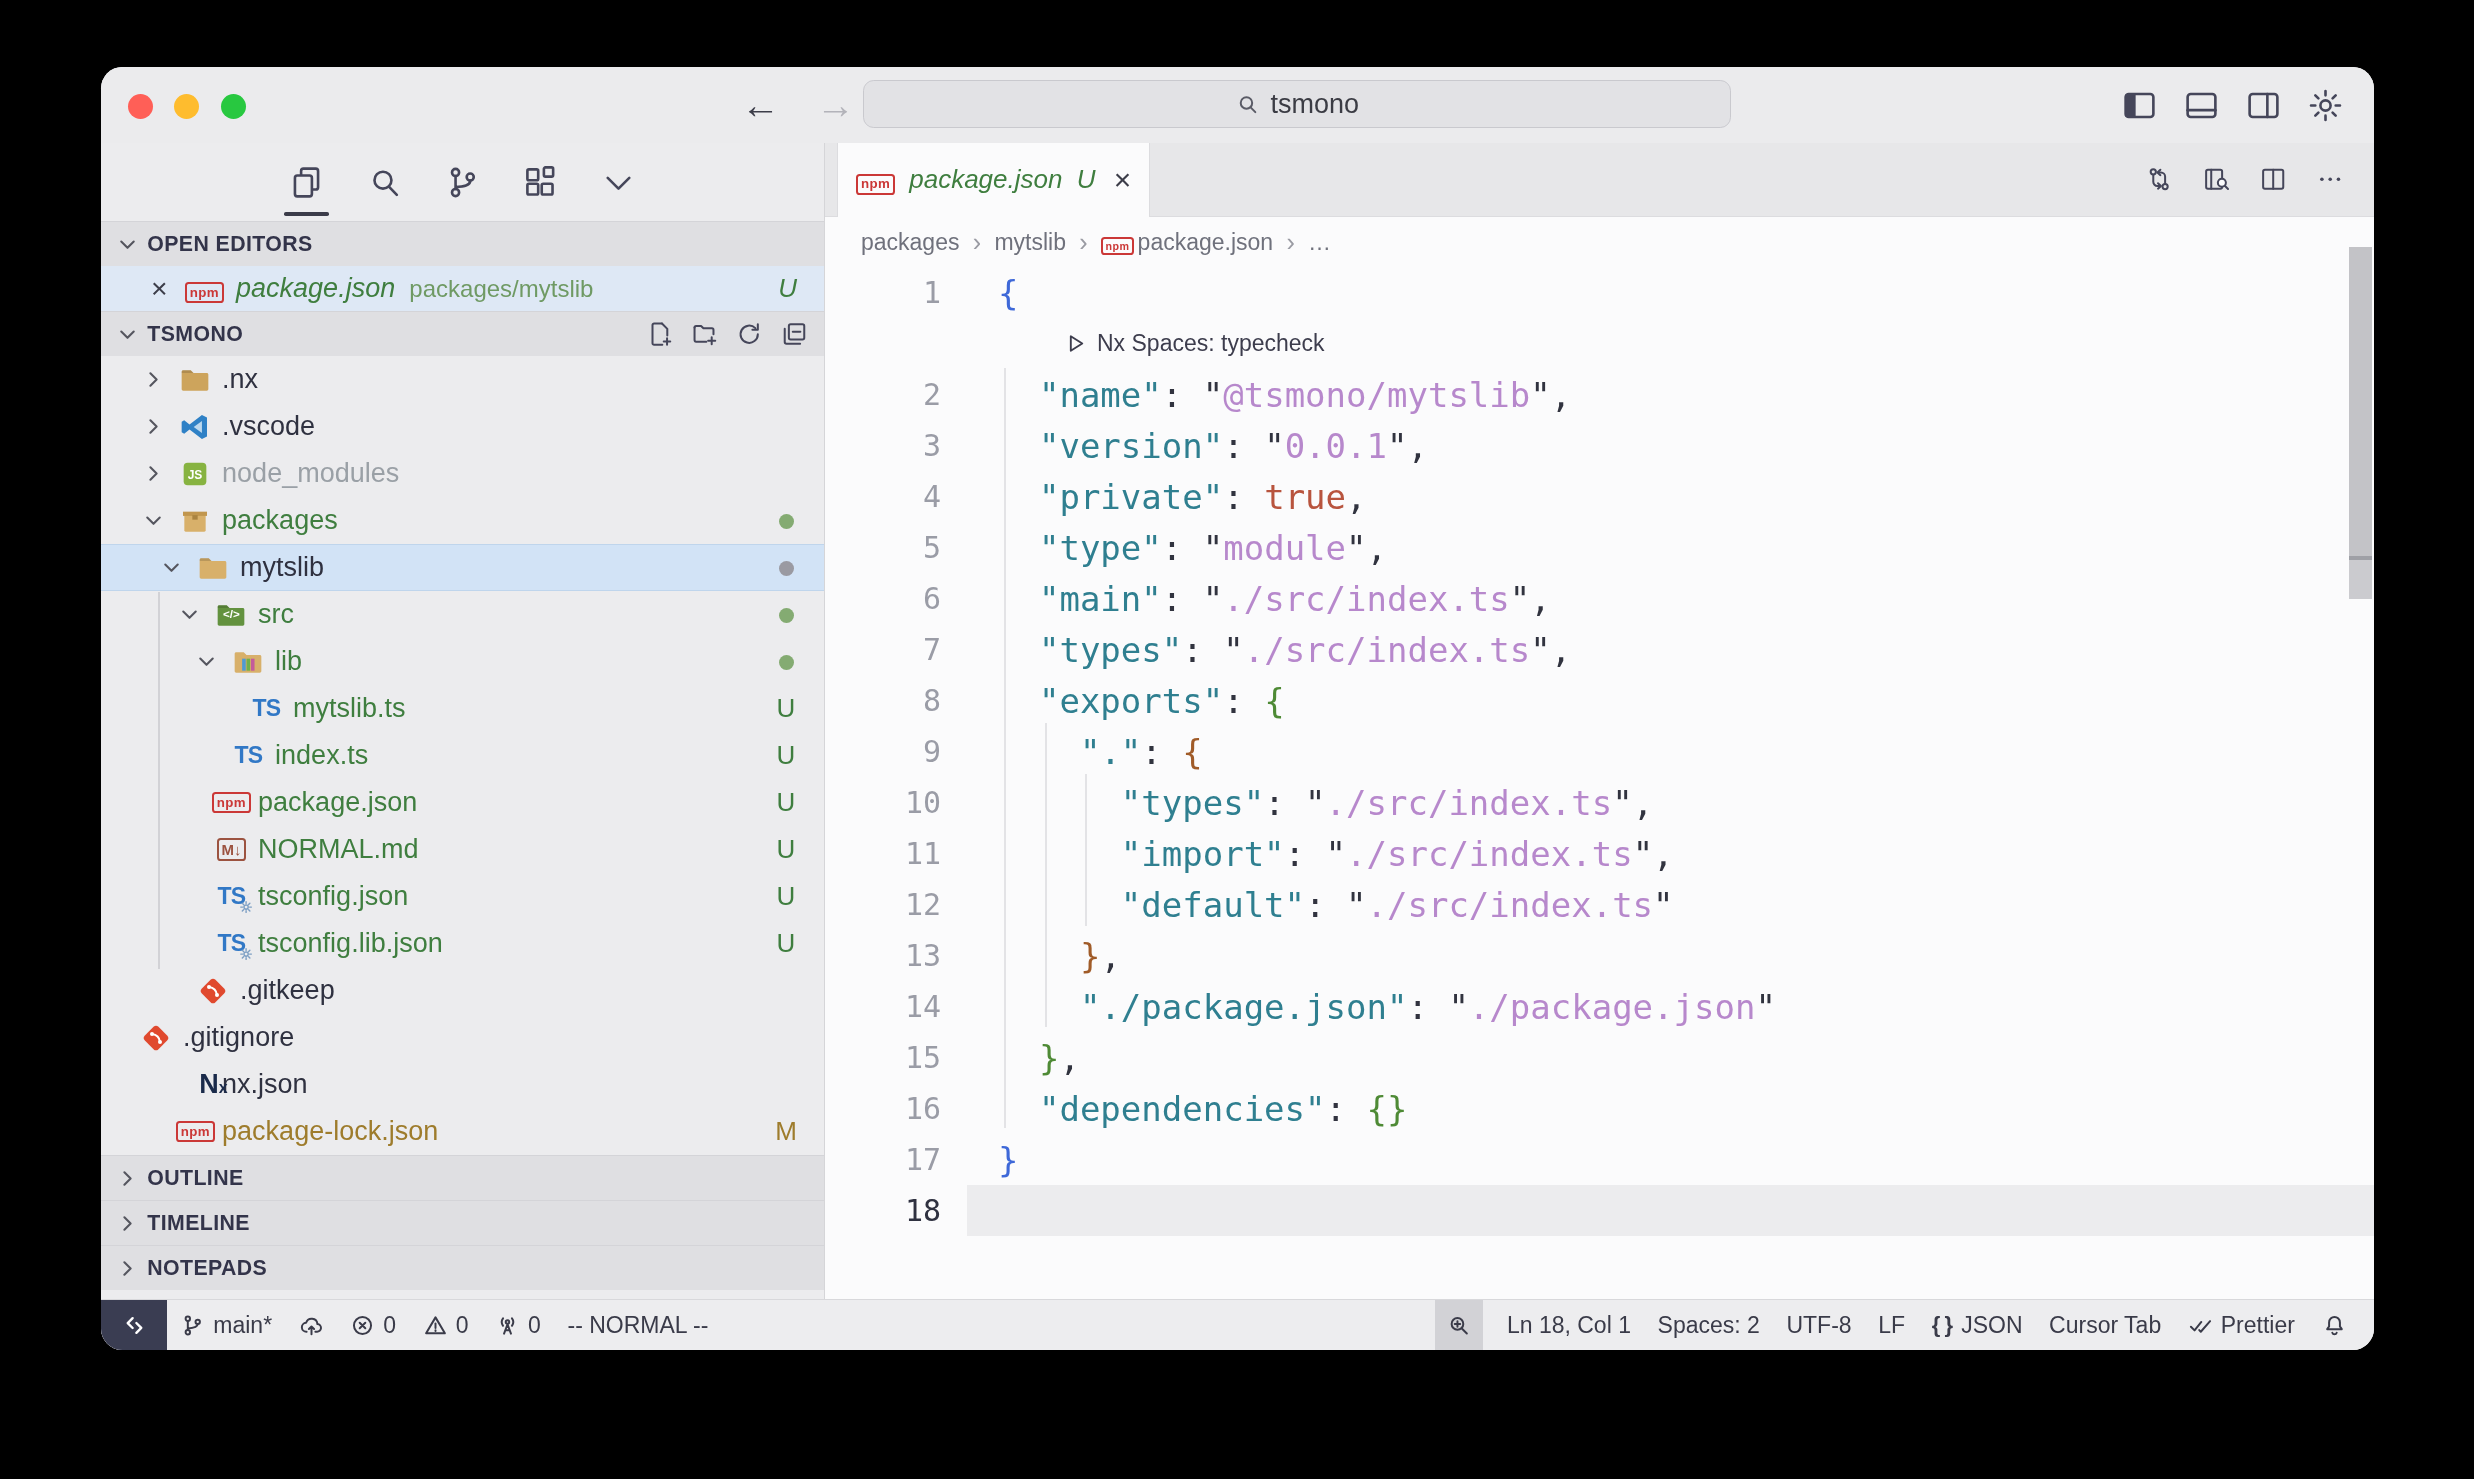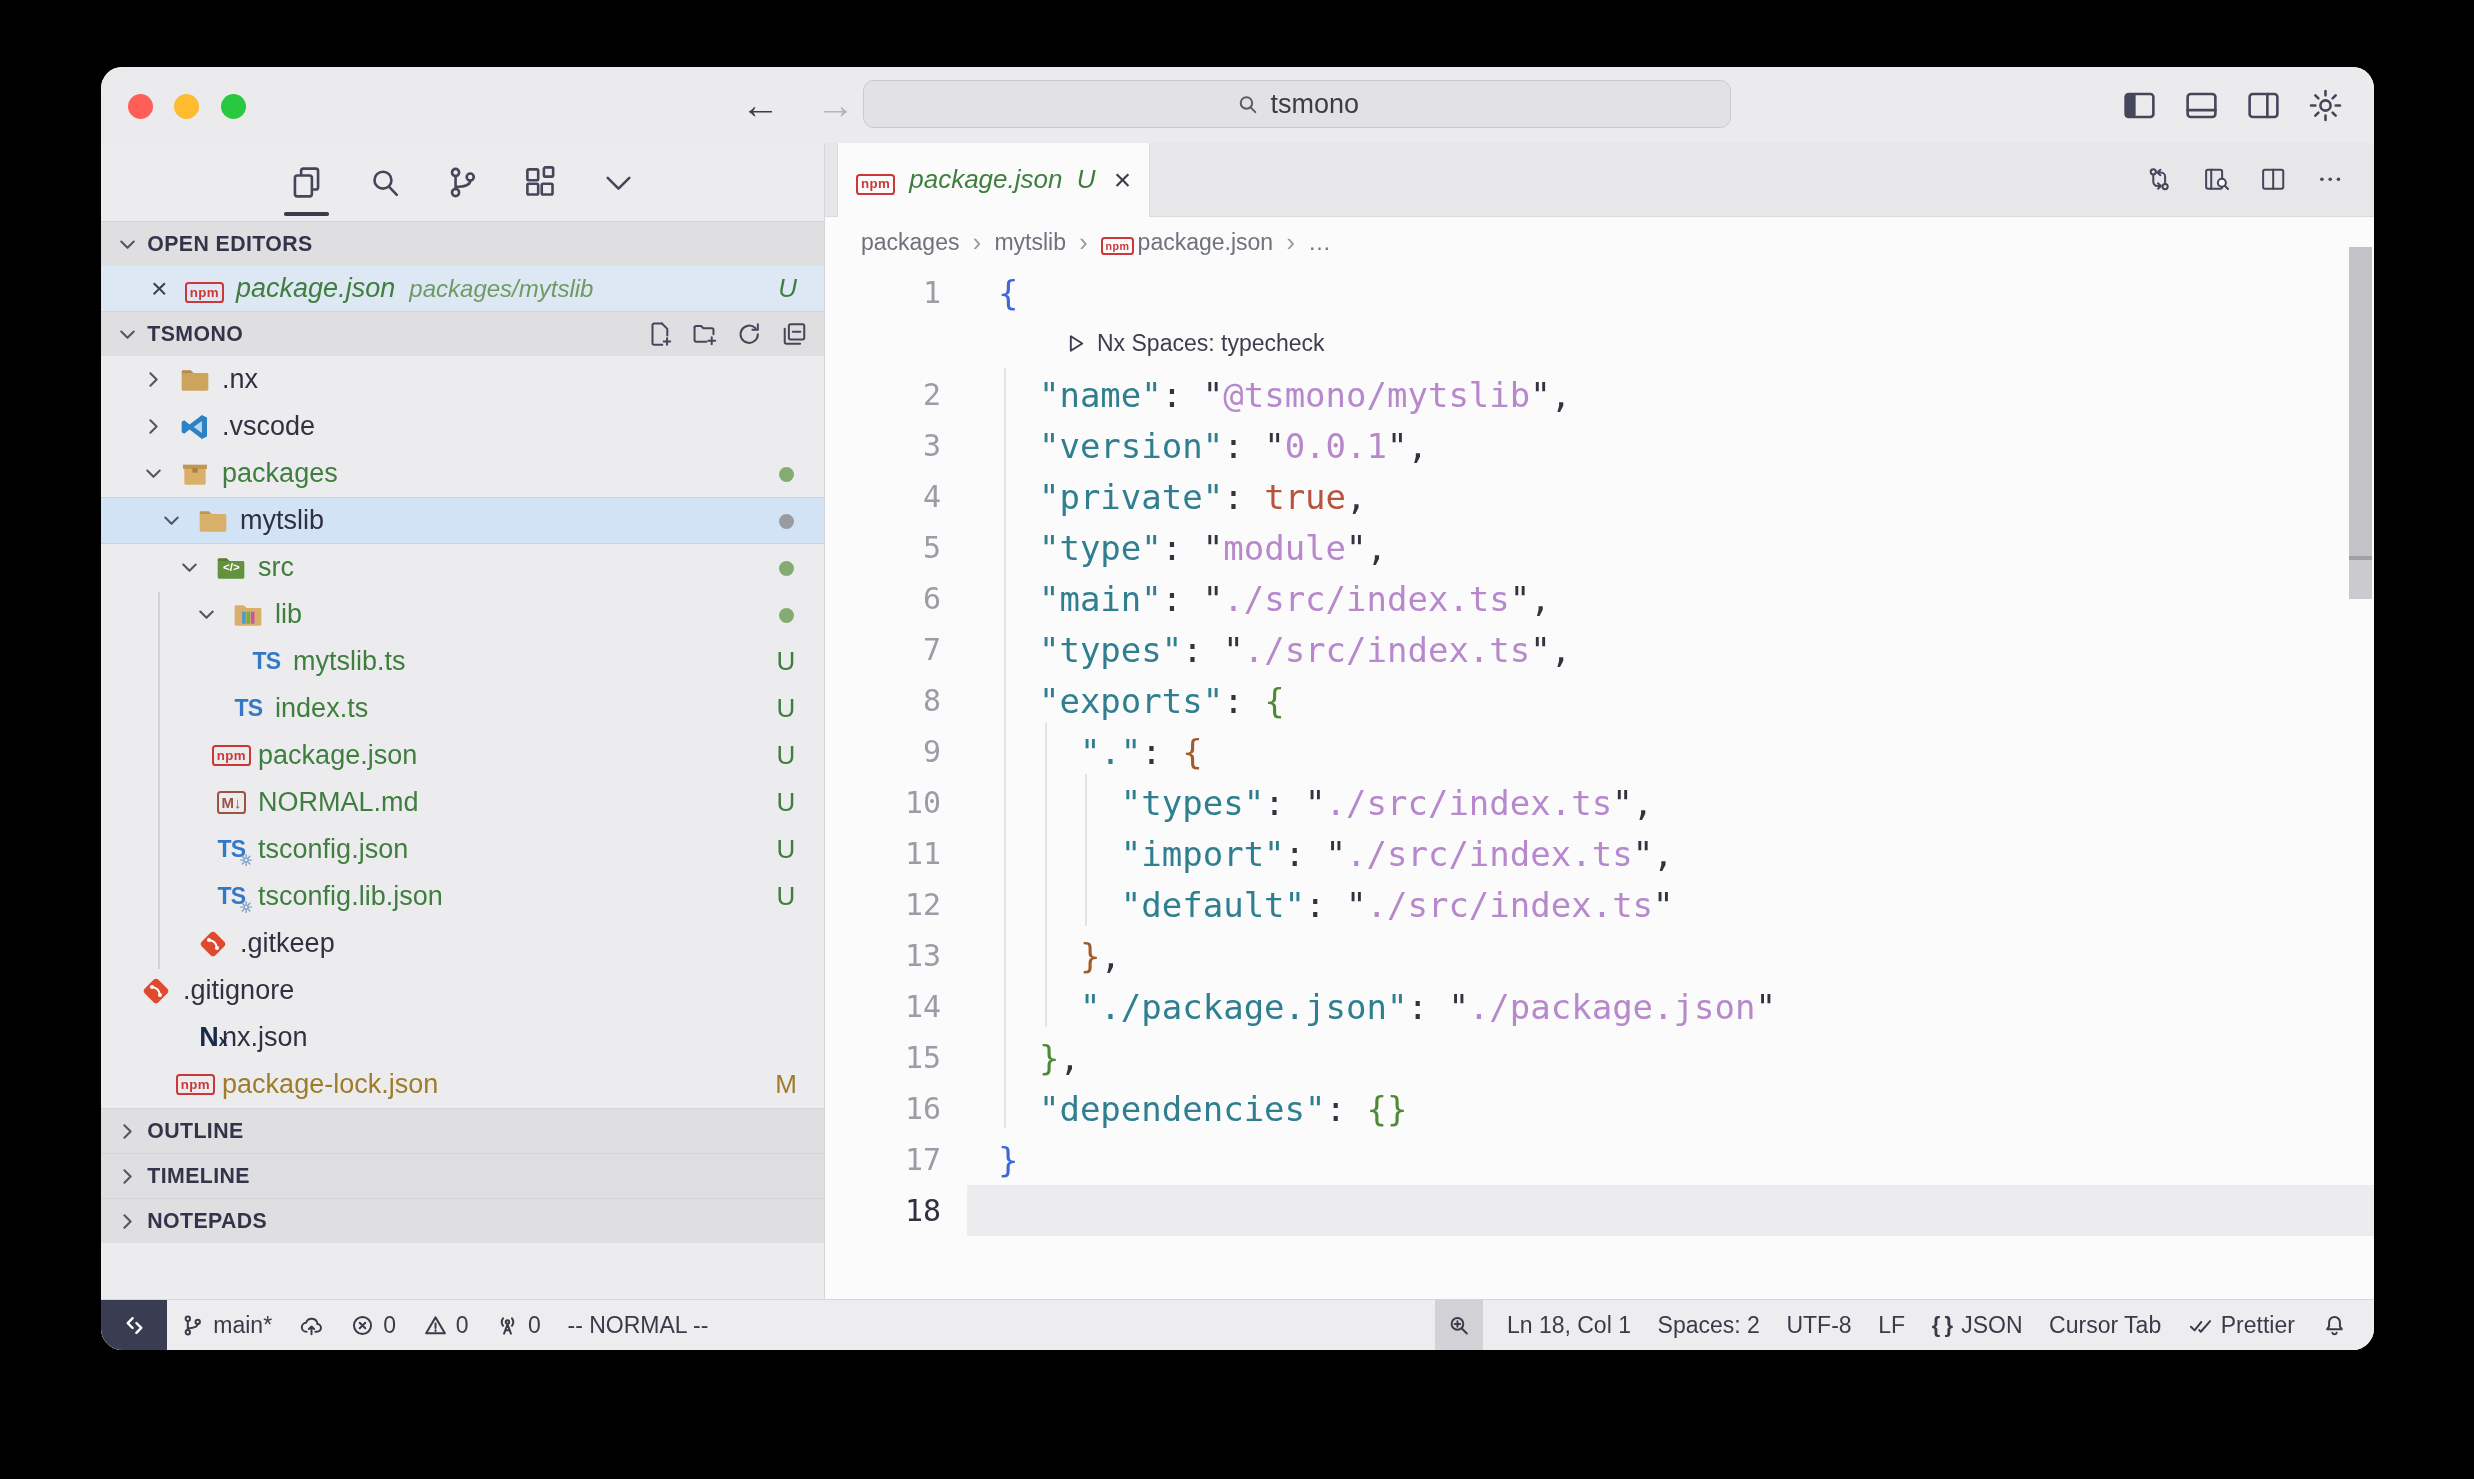--- a/index.html
+++ b/index.html
@@ -45,21 +45,21 @@
   }
   .sec-header .hdr-label{flex:0 0 auto;}
   .hdr-actions{margin-left:auto;display:flex;align-items:center;gap:16px;padding-right:3.6px;}
 
   .oe-item{
     height:45px;background:#dee8f5;display:flex;align-items:center;
     padding:0 0 0 50px;font-size:27px;flex:0 0 auto;
   }
   .oe-close{font-size:28.4px;color:#3c3d49;width:34px;}
   .oe-label{font-style:italic;color:var(--green);margin-left:12.4px;}
-  .oe-desc{font-style:italic;color:#6f9a64;margin-left:14.2px;font-size:24px;}
+  .oe-desc{color:#6f9a64;margin-left:14.2px;font-size:24px;}
   .oe-badge{margin-left:auto;margin-right:27px;font-size:26px;font-style:italic;color:var(--green);}
 
   .tree{position:relative;flex:0 0 auto;}
   .row{height:47px;display:flex;align-items:center;font-size:27px;cursor:pointer;}
   .row .chev{width:27px;margin-right:12.4px;flex:0 0 auto;display:flex;justify-content:center;}
   .row .ticon{width:32px;height:32px;margin-right:10.7px;flex:0 0 auto;display:flex;align-items:center;justify-content:center;position:relative;}
   .row.selected{background:#d2e3f6;box-shadow:inset 0 0.9px 0 #bfd5ec, inset 0 -0.9px 0 #bfd5ec;}
   .tone-dark{color:#2f3140;} .tone-green{color:var(--green);} .tone-muted{color:#9aa0a6;} .tone-mustard{color:var(--mustard);}
   .badge{margin-left:auto;margin-right:23px;width:30px;text-align:center;font-size:26px;flex:0 0 auto;}
   .dot{width:15px;height:15px;border-radius:50%;display:inline-block;}
@@ -302,20 +302,34 @@
               <svg class="tree-svg" viewBox="0 0 24 24">
                 <path d="M17.2 3 21 4.8v14.4L17.2 21l-9.3-7.1-4 3.1L2 16v-8l1.9-1 4 3.1z" fill="#2f81c6"></path>
                 <path d="M17.2 7.5v9L11 12z" fill="#bcd8ee"></path>
               </svg>
             </span>
     <span class="tone-dark">.vscode</span>
     </div>
           <div class="row" style="padding-left:39px">
     <span class="chev">
               <svg class="svgic-xs" viewBox="0 0 24 24" fill="none" stroke="#55565f" stroke-width="2" stroke-linecap="round" stroke-linejoin="round">
+                <path d="M9 6l6 6-6 6"></path>
+              </svg>
+            </span>
+    <span class="ticon">
+              <svg class="tree-svg" viewBox="0 0 24 24" style="font-size:30px">
+                <rect x="3.5" y="3.5" width="17" height="17" rx="3" fill="#87b341"></rect>
+                <text x="12" y="16" font-size="9" font-weight="bold" fill="#fff" text-anchor="middle" font-family="Liberation Sans, sans-serif">JS</text>
+              </svg>
+            </span>
+    <span class="tone-muted">node_modules</span>
+    </div>
+          <div class="row" style="padding-left:39px">
+    <span class="chev">
+              <svg class="svgic-xs" viewBox="0 0 24 24" fill="none" stroke="#55565f" stroke-width="2" stroke-linecap="round" stroke-linejoin="round">
                 <path d="M6 9.2l6 6 6-6"></path>
               </svg>
             </span>
     <span class="ticon">
               <svg class="tree-svg" viewBox="0 0 24 24">
                 <rect x="4" y="7.6" width="16" height="12.4" rx="1" fill="#d8b06a"></rect>
                 <path d="M3 5h18v3.2H3z" fill="#c1964e"></path>
                 <rect x="10" y="7.6" width="4" height="3.4" fill="#aa8340"></rect>
               </svg>
             </span>

